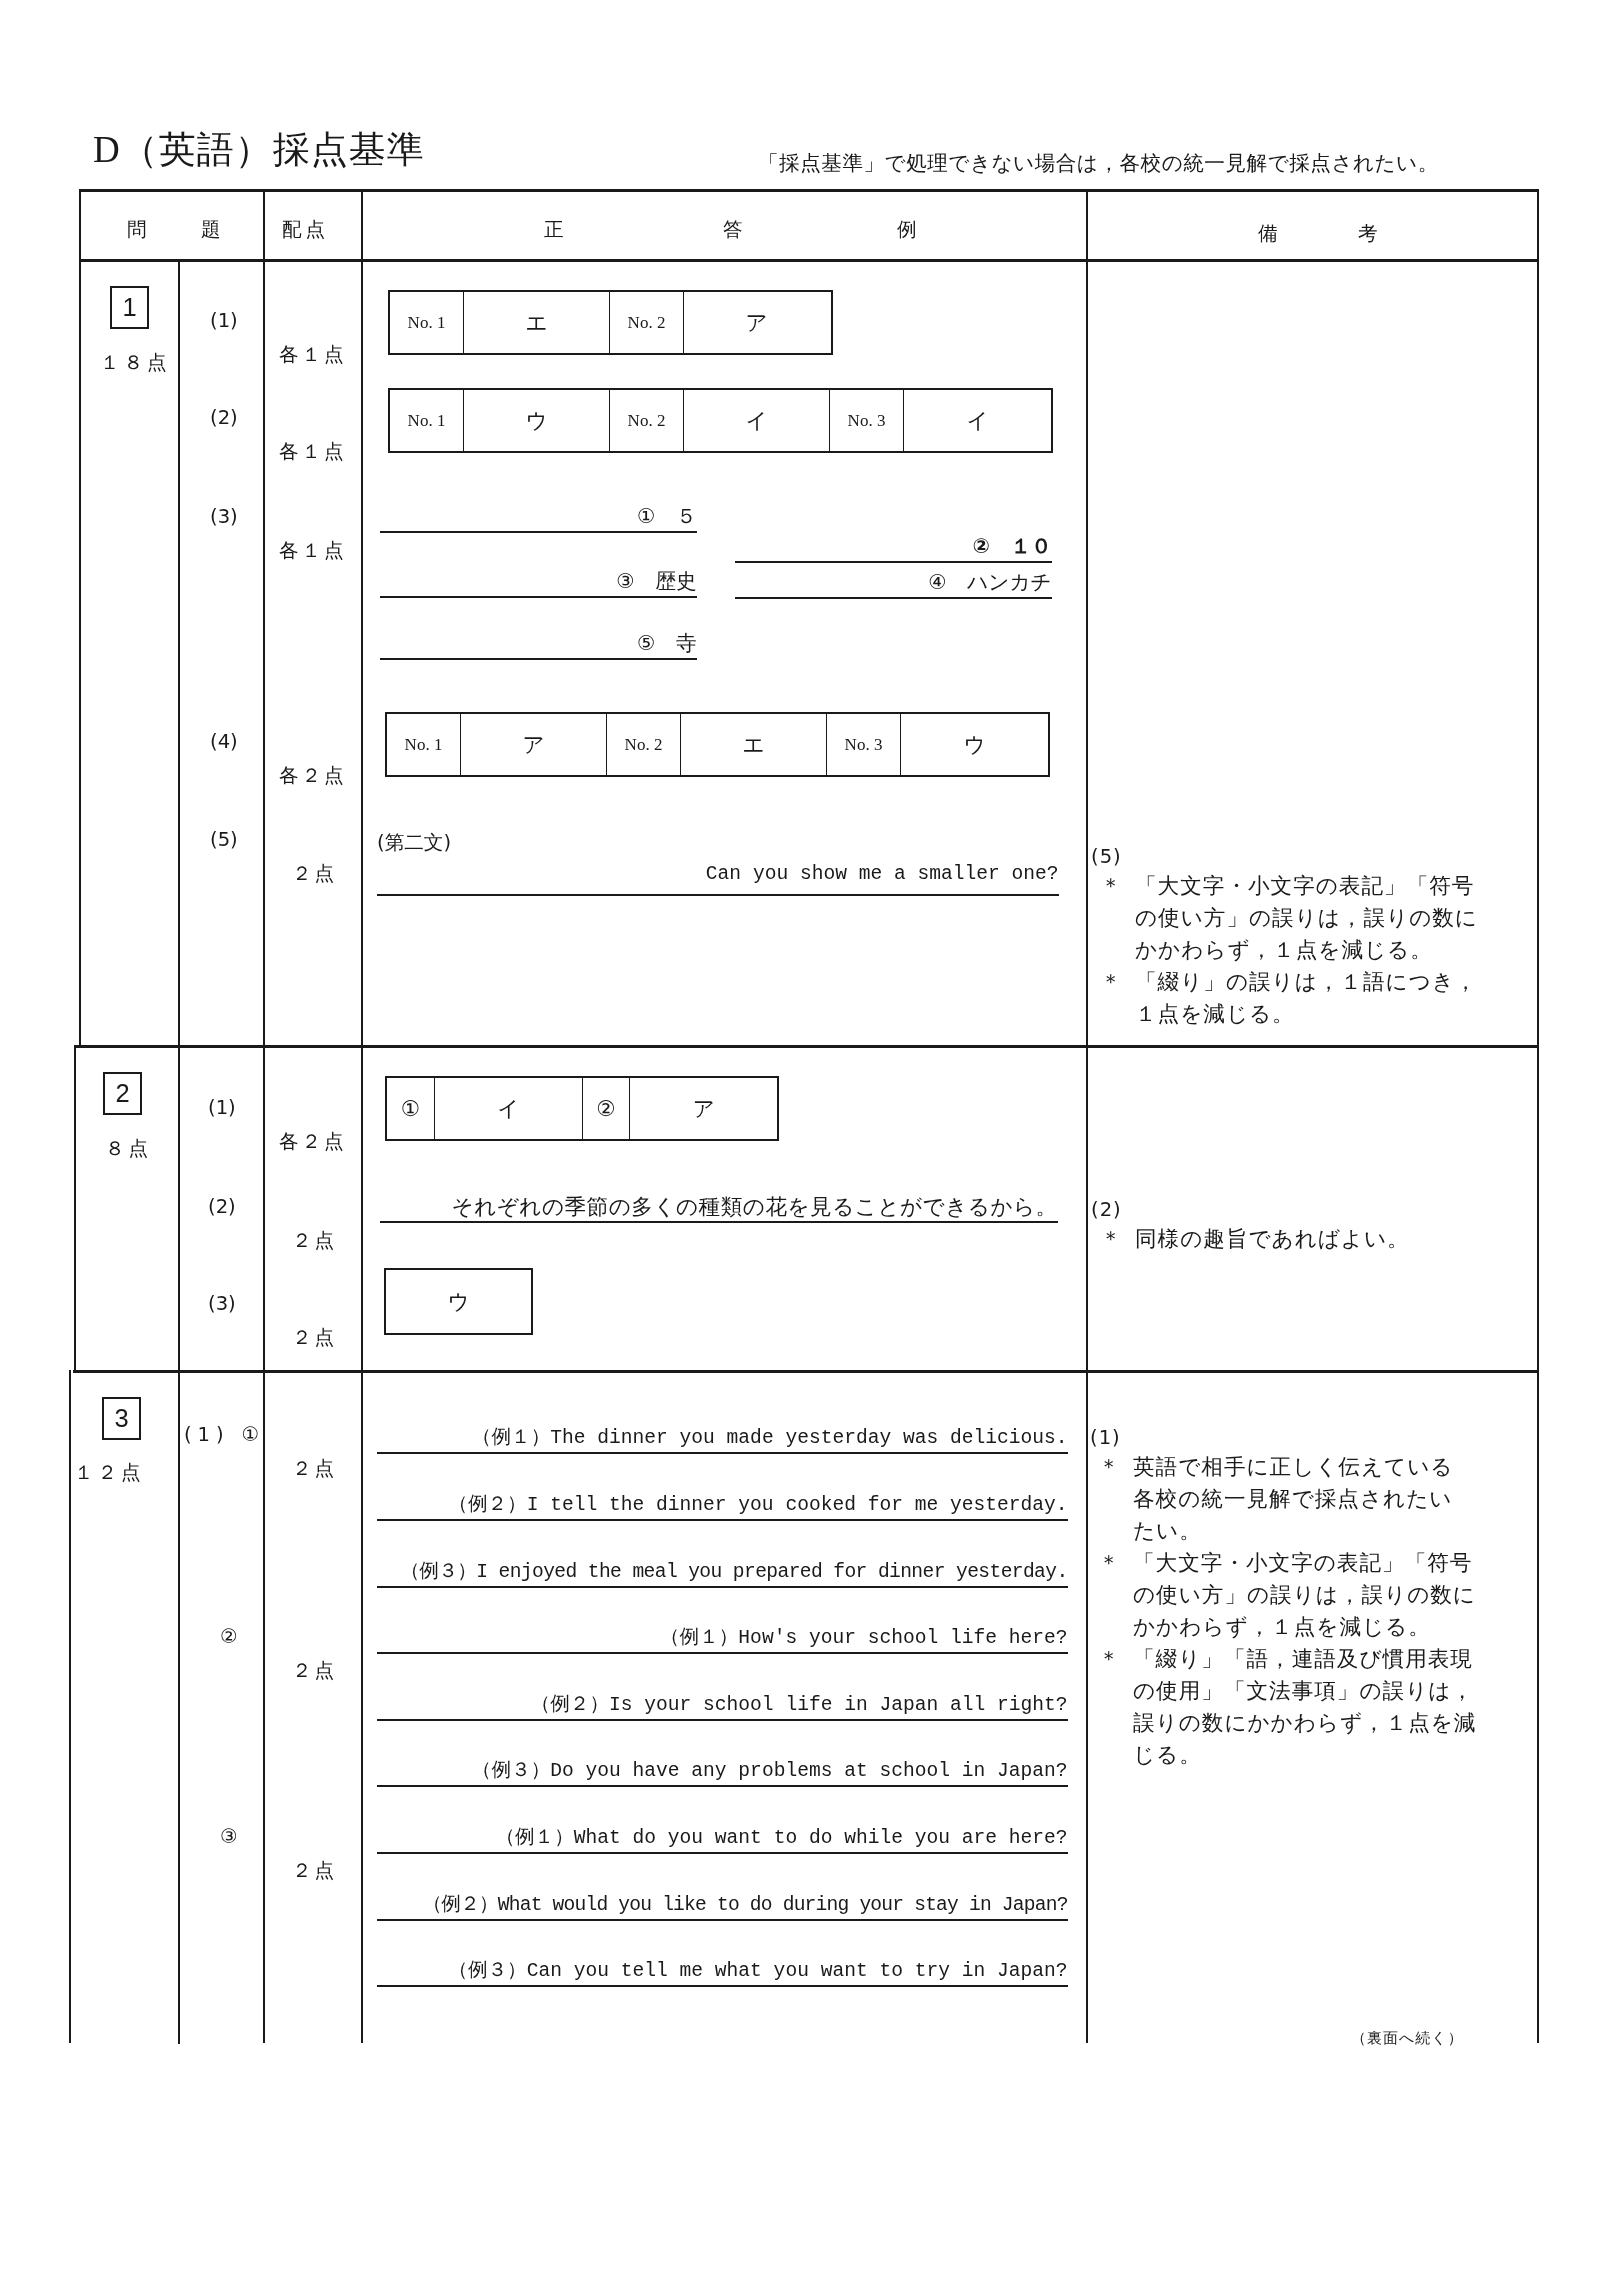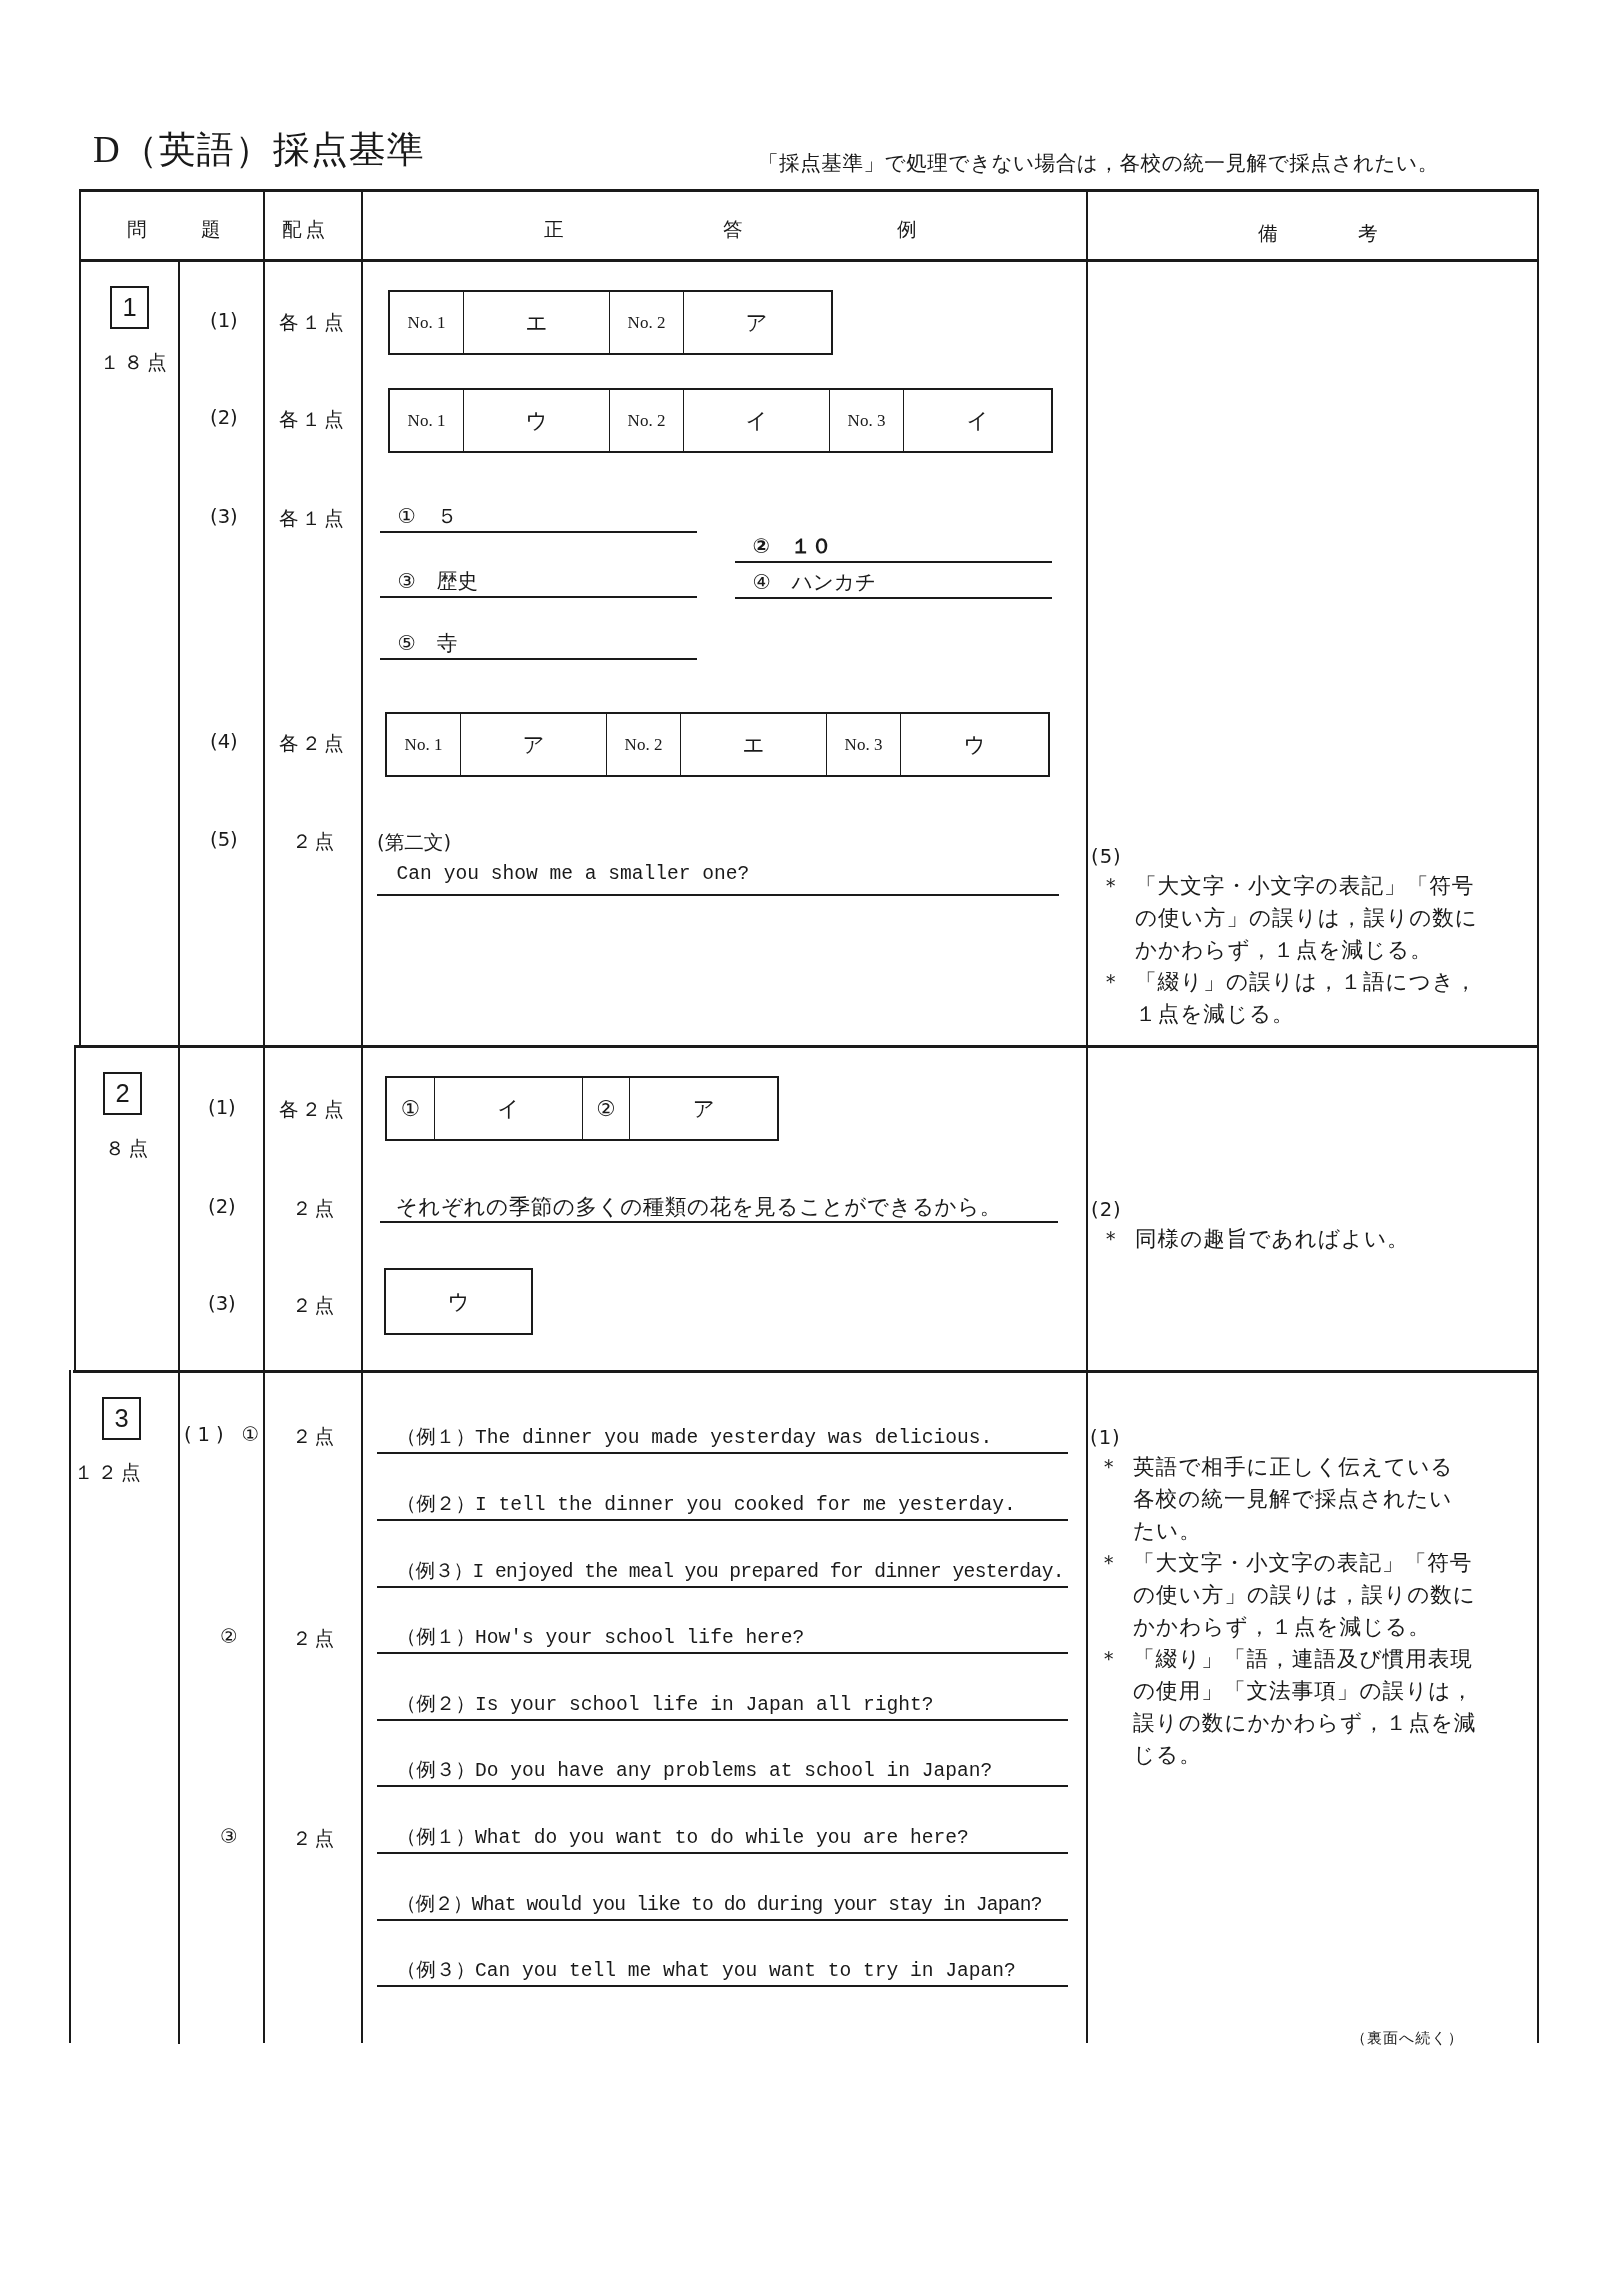--- a/index.html
+++ b/index.html
@@ -9,28 +9,28 @@
   .mono { font-family: "Liberation Mono", "DejaVu Sans Mono", monospace; }
   .title { left: 93px; top: 125px; font-size: 37px; letter-spacing: 1px; font-weight: 300; font-family: Liberation Serif, serif; }
   .subnote { left: 758px; top: 149px; font-size: 20.6px; letter-spacing: 0.5px; }
   .hline { position: absolute; background: #1a1a1a; }
   .vline { position: absolute; background: #1a1a1a; }
   .hdr { font-size: 19.6px; top: 216px; }
   .secnum { width: 35px; height: 39px; border: 2px solid #1a1a1a; font-size: 25.5px; text-align: center;
             line-height: 39px; font-family: "Liberation Sans", sans-serif; }
   .secpts { font-size: 19.6px; letter-spacing: 3.9px; margin-top: 8px; }
   .qnum { font-size: 19.6px; }
-  .pts { font-size: 19.6px; letter-spacing: 2.9px; }
+  .pts { font-size: 19.6px; letter-spacing: 2.9px; margin-top: 32px; }
   .boxrow { display: flex; border: 2px solid #1a1a1a; height: 61px; }
   .boxrow .lbl { border-right: 1.5px solid #1a1a1a; display: flex; align-items: center; justify-content: center;
                  font-size: 17px; font-family: "Liberation Serif", serif; }
   .boxrow .ans { border-right: 1.5px solid #1a1a1a; display: flex; align-items: center; justify-content: center;
                  font-size: 21.6px; }
   .boxrow .ans:last-child { border-right: none; }
-  .uline { border-bottom: 2px solid #1a1a1a; font-size: 20.6px; padding-left: 17.6px; height: 29px; }
+  .uline { border-bottom: 2px solid #1a1a1a; font-size: 20.6px; padding-left: 17.6px; height: 29px; text-align: right; }
   .eng { font-size: 19.6px; white-space: nowrap; }
   .note { font-size: 21.6px; line-height: 32px; letter-spacing: 1px; }
   .note .star { display: inline-block; width: 35px; }
   .note .ind { padding-left: 35px; }
 </style>
 </head>
 <body>
 
 <div class="abs title">D（英語）採点基準</div>
 <div class="abs subnote">「採点基準」で処理できない場合は，各校の統一見解で採点されたい。</div>

